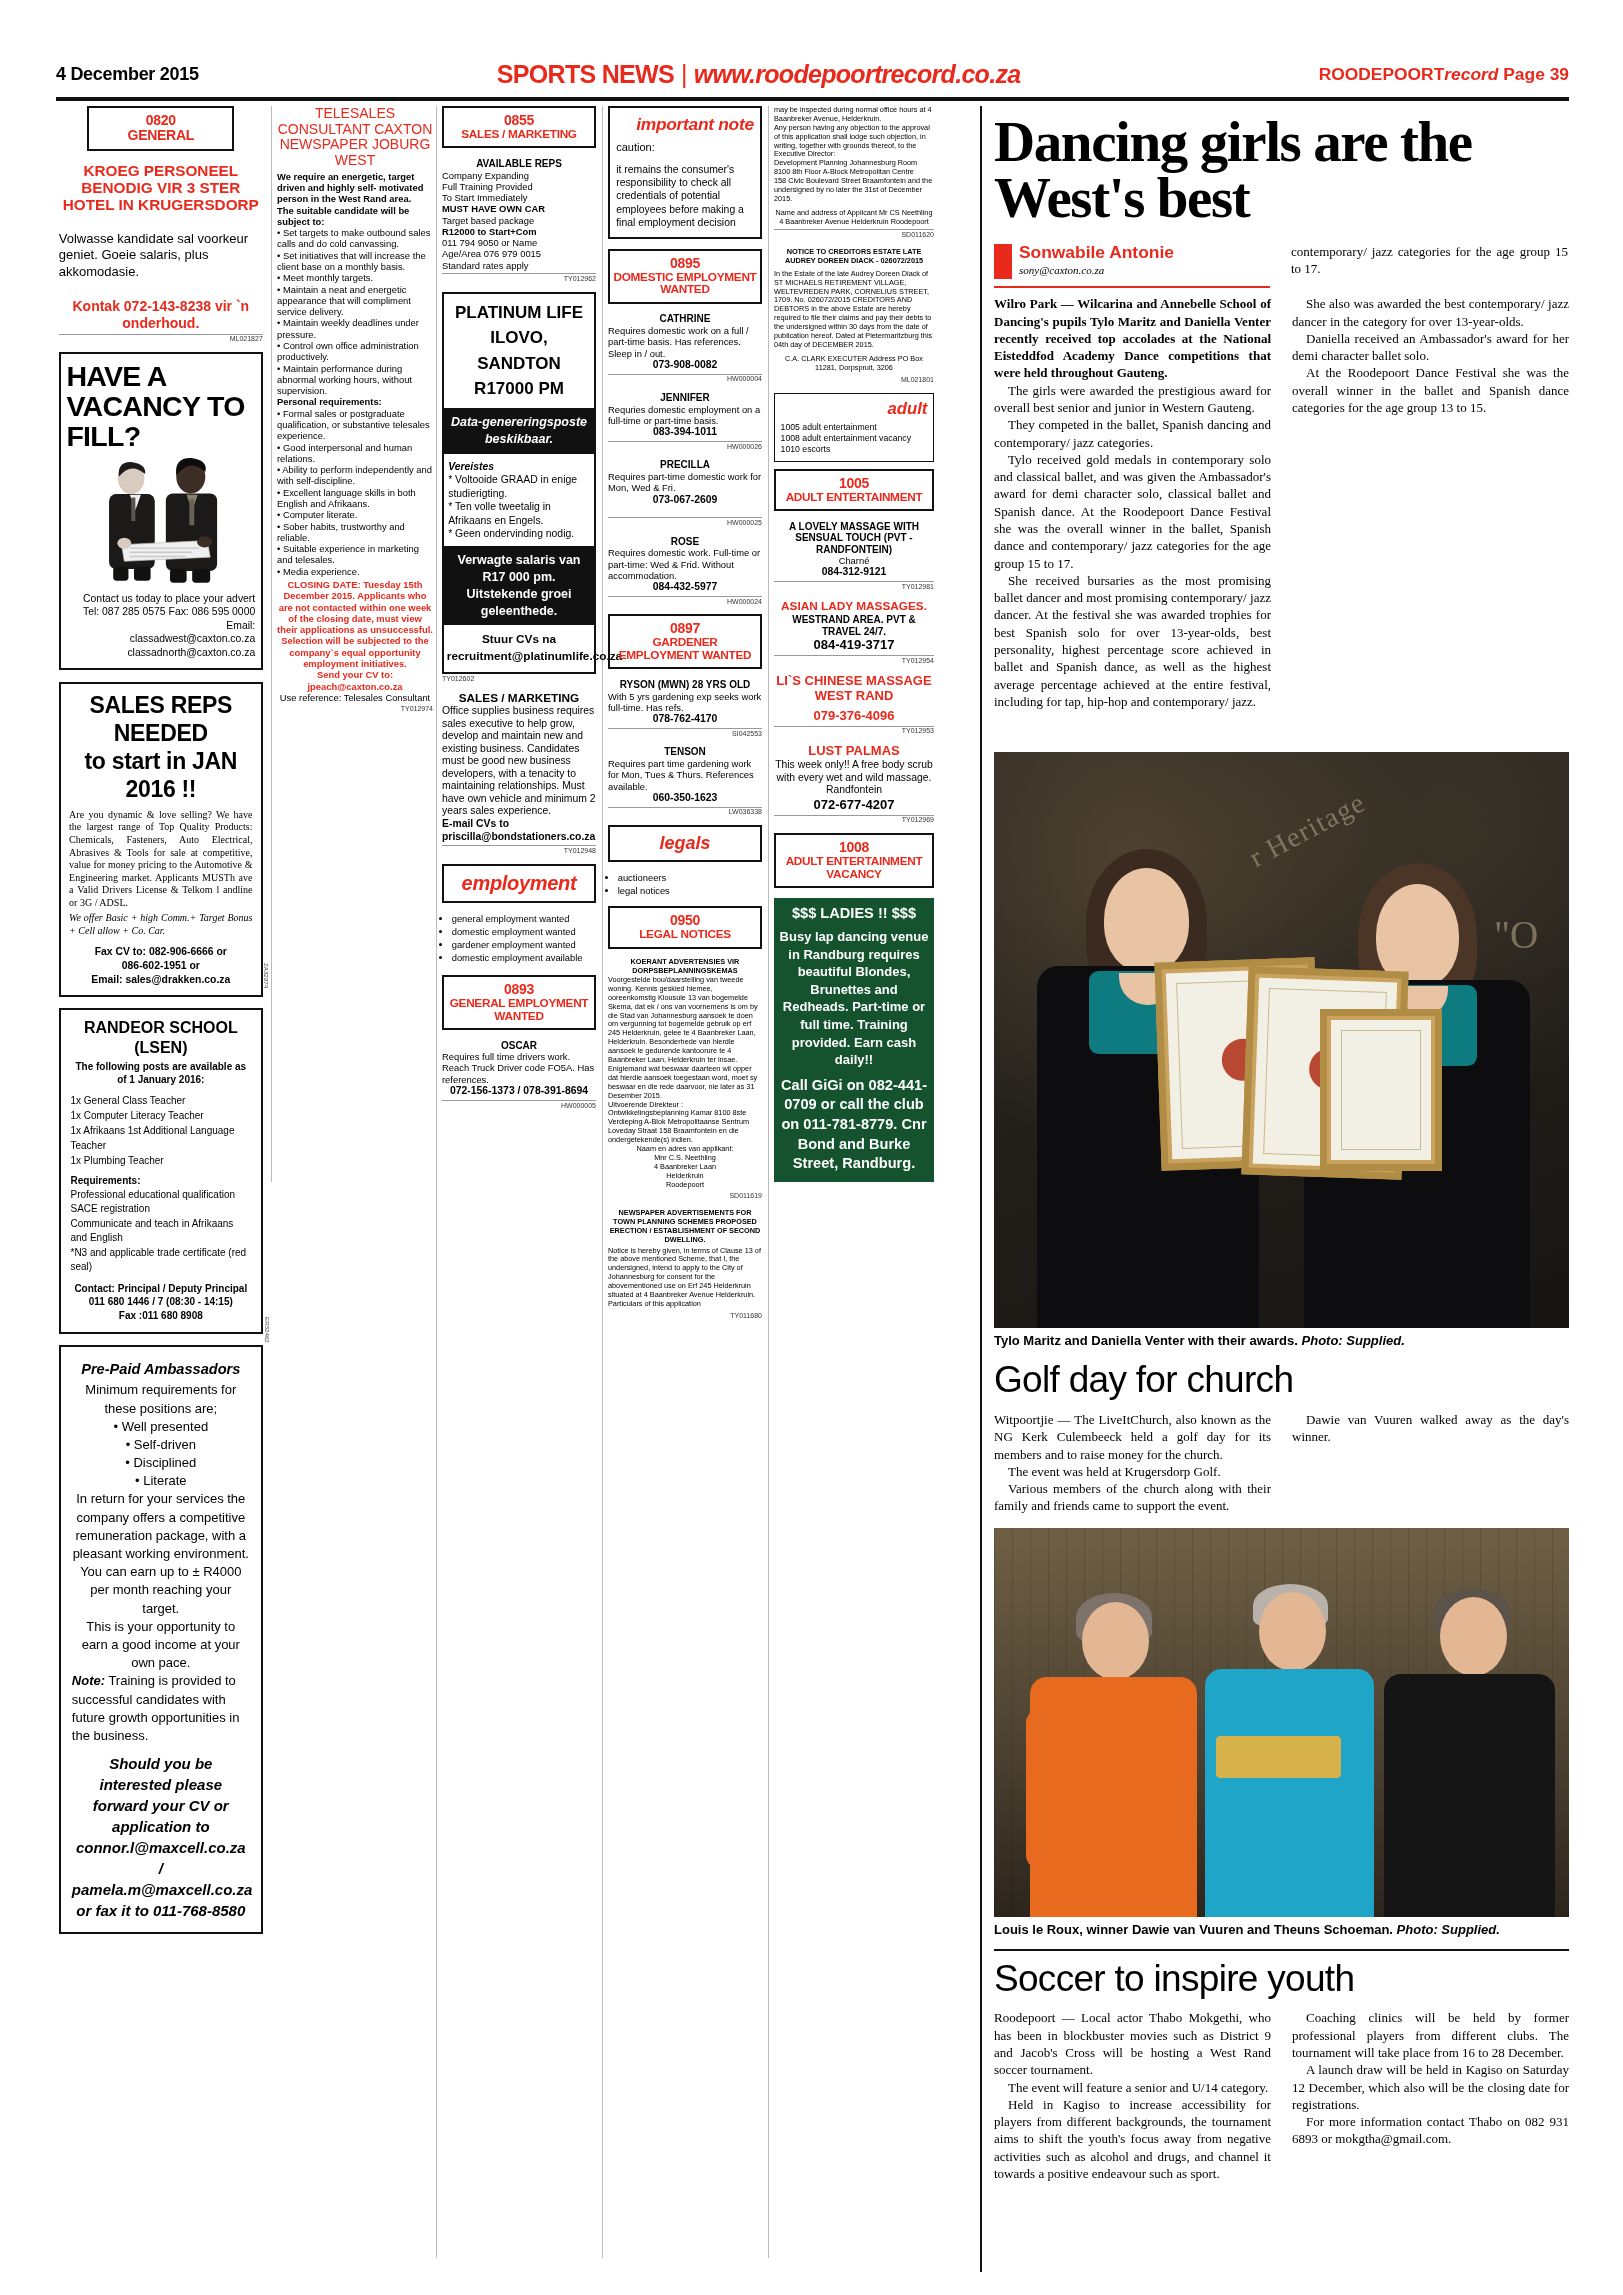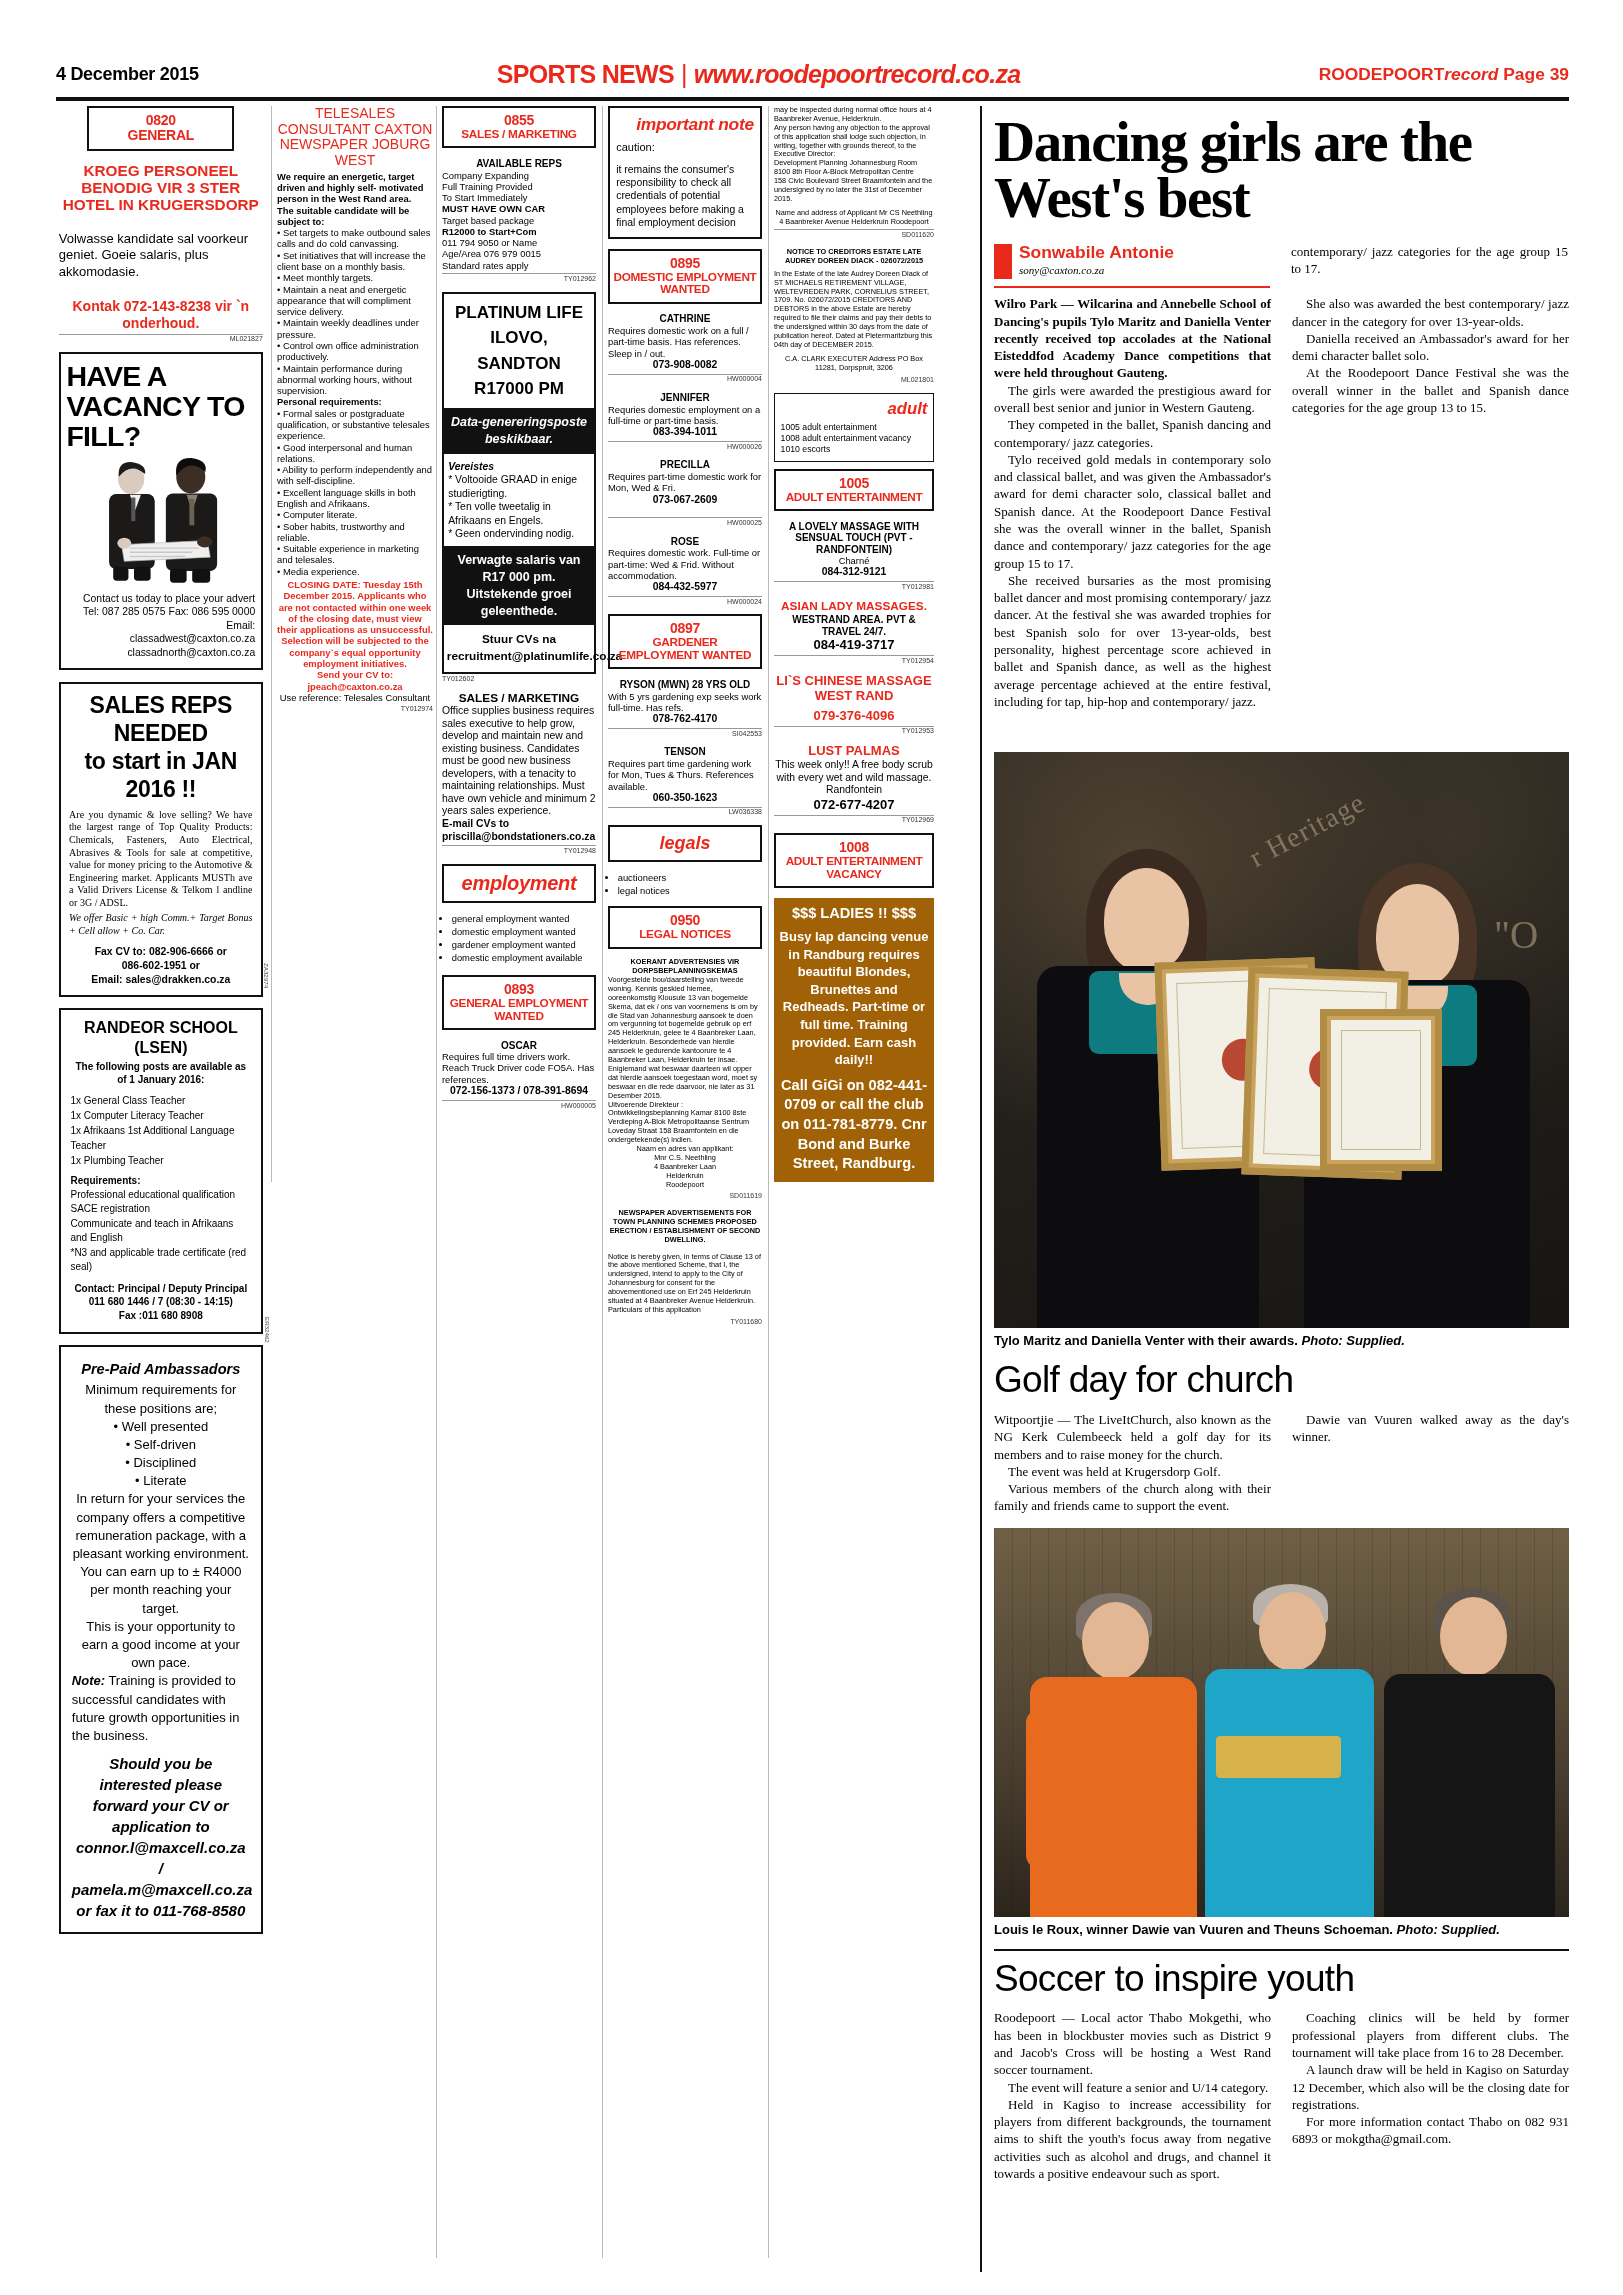--- a/index.html
+++ b/index.html
@@ -123,21 +123,21 @@
   .note-box { border:2.1px solid #111; padding:7px 6.2px 8.3px; margin-bottom:9.7px;}
   .note-h { color:#e8291c; font-weight:bold; font-style:italic; font-size:17.4px; text-align:right; line-height:1.12; letter-spacing:-0.3px;}
   .note-c { font-size:11px; margin:7px 0 8.3px;}
   .note-b { font-size:10.4px; line-height:1.26;}
 
   
   .adult-box { border:1.4px solid #111; padding:4.9px 5.6px; margin:7px 0;}
   .adult-word { color:#e8291c; font-weight:bold; font-style:italic; font-size:16.7px; text-align:right; margin-bottom:2.8px;}
   .adult-line { font-size:8.7px; line-height:1.3;}
 
-  .blackad { background:#a16207; color:#fff; padding:7px 4.2px 8.3px; text-align:center; margin-top:8.3px;}
+  .blackad { background:#14532d; color:#fff; padding:7px 4.2px 8.3px; text-align:center; margin-top:8.3px;}
   .blackad .h { font-weight:bold; font-size:14.6px; margin-bottom:5.6px;}
   .blackad .b { font-weight:bold; font-size:13px; line-height:1.35;}
   .blackad .c { font-weight:bold; font-size:14.6px; line-height:1.35; margin-top:7px;}
 
   
   .edit { position:absolute; left:994px; top:106px; width:575px; height:2166px; font-family:"Liberation Serif", serif;}
   .edit-rule-l { position:absolute; left:980px; top:106px; width:2.1px; height:2166px; background:#111;}
   .headline { font-family:"Liberation Serif", serif; font-weight:bold; font-size:57px; line-height:0.97; letter-spacing:-1.4px; margin:8.3px 0 18px; }
   .byline-row { display:flex; gap:0px; }
   .byline { width:276px; }
@@ -476,21 +476,21 @@
         <div class="tiny">Uitvoerende Direkteur : Ontwikkelingsbeplanning Kamar 8100 8ste Verdieping A-Blok Metropolitaanse Sentrum Loveday Straat 158 Braamfontein en die ondergetekende(s) indien.</div>
         <div class="tiny ctr" style="white-space:pre-line">Naam en adres van applikant:
 Mnr C.S. Neethling
 4 Baanbreker Laan
 Helderkruin
 Roodepoort</div>
         <div class="ref noline">SD011619</div>
       </div>
       <div class="ad">
         <div class="tiny b ctr">NEWSPAPER ADVERTISEMENTS FOR TOWN PLANNING SCHEMES PROPOSED ERECTION / ESTABLISHMENT OF SECOND DWELLING.</div>
-        <div class="tiny" style="margin-top:8px">Notice is hereby given, in terms of Clause 13 of the above mentioned Scheme, that I, the undersigned, intend to apply to the City of Johannesburg for consent for the abovementioned use on Erf 245 Helderkruin situated at 4 Baanbreker Avenue Helderkruin. Particulars of this application</div>
+        <div class="tiny" style="margin-top:2px">Notice is hereby given, in terms of Clause 13 of the above mentioned Scheme, that I, the undersigned, intend to apply to the City of Johannesburg for consent for the abovementioned use on Erf 245 Helderkruin situated at 4 Baanbreker Avenue Helderkruin. Particulars of this application</div>
         <div class="ref noline">TY011680</div>
       </div>
     </div>
 
     <div class="col c5">
       <div class="ad">
         <div class="tiny" style="white-space:pre-line">may be inspected during normal office hours at 4 Baanbreker Avenue, Helderkruin.
 Any person having any objection to the approval of this application shall lodge such objection, in writing, together with grounds thereof, to the Executive Director:
 Development Planning Johannesburg Room 8100 8th Floor A-Block Metropolitan Centre
 158 Civic Boulevard Street Braamfontein and the undersigned by no later the 31st of December 2015.</div>

